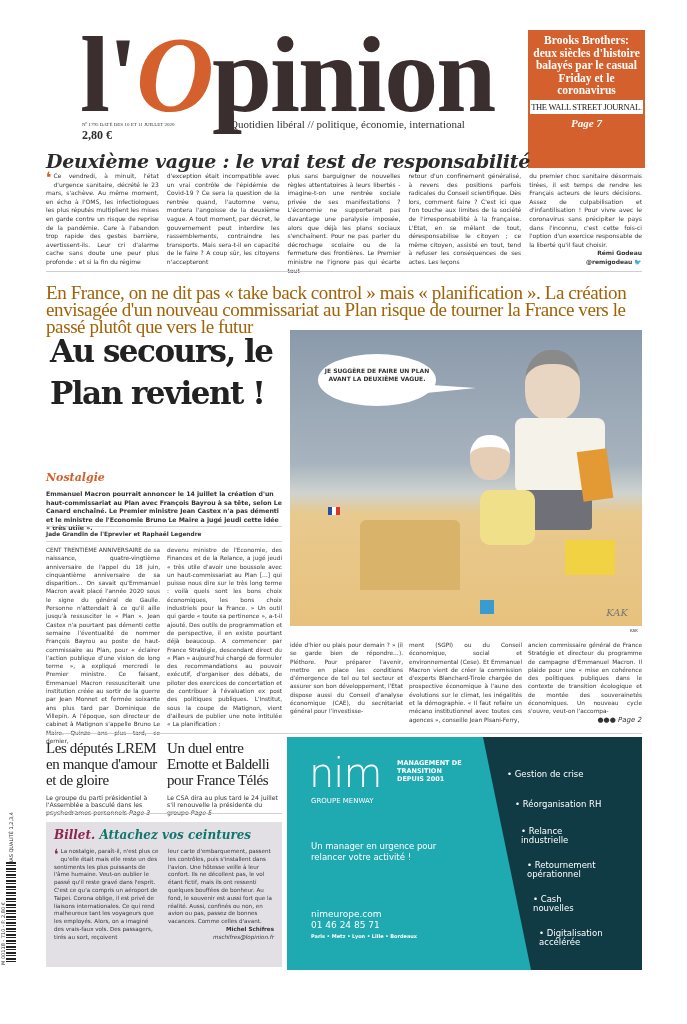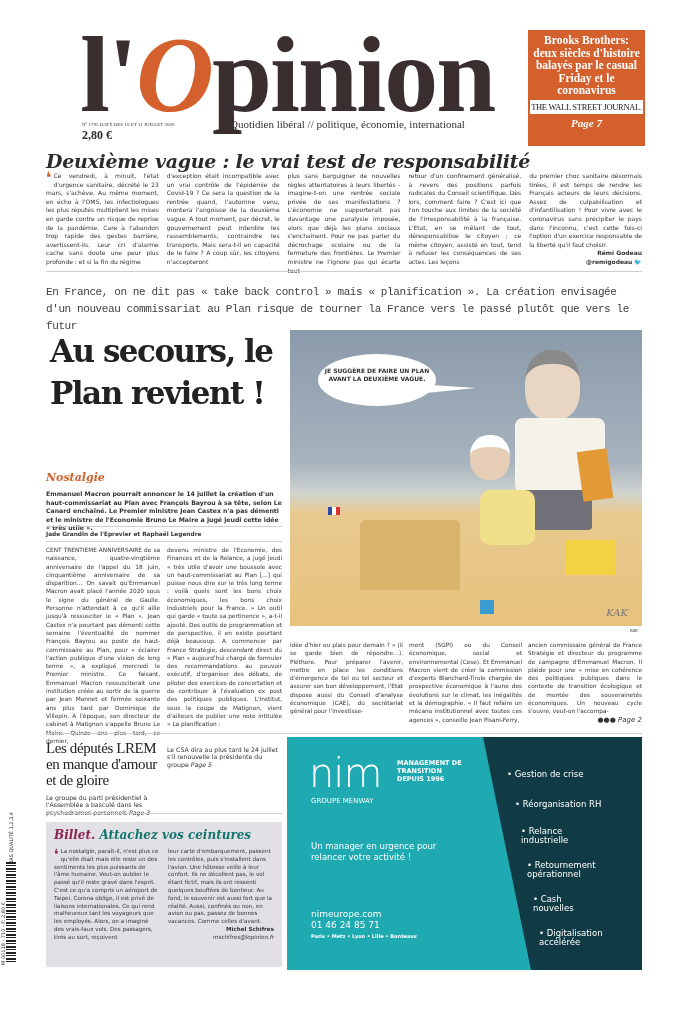--- a/index.html
+++ b/index.html
@@ -3,32 +3,32 @@
 <meta charset="utf-8">
 <style>
 *{box-sizing:border-box;margin:0;padding:0}
 body{width:687px;height:1024px;background:#fff;position:relative;overflow:hidden;font-family:"DejaVu Serif",serif;color:#2b2b2b}
 .abs{position:absolute}
 .masthead-logo{left:80px;top:22px;height:105px;font-family:"Liberation Serif",serif;font-weight:bold;font-size:108px;line-height:105px;color:#3a2e2f;letter-spacing:-2px}
 .masthead-logo .o{color:#d3602d;font-style:italic}
 .issue{left:82px;top:122px;font-size:5px;line-height:6px;font-family:"Liberation Serif",serif;color:#333}
 .price{left:82px;top:128px;font-size:12px;font-weight:bold;font-family:"Liberation Serif",serif}
 .tagline{left:230px;top:118px;font-size:11px;font-family:"Liberation Serif",serif;color:#333}
-.promo{left:528px;top:30px;width:117px;height:116px;background:#d3602d;color:#fff;text-align:center;font-family:"Liberation Serif",serif}
+.promo{left:528px;top:30px;width:117px;height:138px;background:#d3602d;color:#fff;text-align:center;font-family:"Liberation Serif",serif}
 .promo-title{font-weight:bold;font-size:11.5px;line-height:12.5px;padding:4px 3px 0}
 .promo-wsj{background:#fff;color:#222;border:1.5px solid #d3602d;margin:2px 1px 0;font-size:8.5px;font-family:"Liberation Serif",serif;padding:2px 0;letter-spacing:-.3px}
 .promo-page{font-style:italic;font-weight:bold;font-size:11px;padding-top:2px}
 .ed-title{left:46px;top:150px;font-size:19px;font-style:italic;font-weight:bold;color:#2b2b2b;font-family:"DejaVu Serif",serif;letter-spacing:-.3px}
 .ed-cols{left:46px;top:172px;width:596px;display:flex;gap:8px;font-size:6px;line-height:8.6px;font-family:"DejaVu Sans",sans-serif;color:#333;text-align:justify}
 .ed-cols .col{flex:1}
 .drop{color:#d3602d;font-size:16px;font-weight:bold;float:left;line-height:12px;margin-right:2px}
 .sig{text-align:right;font-weight:bold}
 .tw{color:#1da1f2}
 .hr{height:1px;background:#cfcfcf}
-.dek{left:46px;top:284px;width:600px;font-size:11px;line-height:17px;font-family:Liberation Mono, monospace;color:#404040;letter-spacing:-.4px}
+.dek{left:46px;top:284px;width:600px;font-size:19px;line-height:17px;font-family:Liberation Serif, serif;color:#a16207;letter-spacing:-.4px}
 .headline{left:50px;top:330px;width:240px;font-size:31px;line-height:42px;font-weight:bold;font-family:"DejaVu Serif",serif;color:#222;letter-spacing:-1.5px}
 .kicker{left:46px;top:471px;font-size:11px;font-style:italic;font-weight:bold;color:#d3602d;font-family:"DejaVu Serif",serif}
 .chapo{left:46px;top:490px;width:236px;font-size:6.2px;line-height:8.6px;font-weight:bold;font-family:"DejaVu Sans",sans-serif;color:#333}
 .byline{left:46px;top:531px;font-size:5.8px;font-weight:bold;font-family:"DejaVu Sans",sans-serif;color:#333}
 .body-cols{font-size:5.8px;line-height:8.3px;font-family:"DejaVu Sans",sans-serif;color:#333;text-align:justify}
 .cartoon{left:290px;top:330px;width:352px;height:296px;background:linear-gradient(180deg,#8b9aab 0%,#a7b3be 45%,#cfd3cf 55%,#e8c98e 62%,#e7c27d 100%);overflow:hidden}
 .bubble{position:absolute;left:28px;top:24px;width:118px;height:52px;background:#fff;border-radius:50%;font-size:6px;font-family:"DejaVu Sans",sans-serif;font-weight:bold;text-align:center;padding-top:13px;line-height:7.5px;color:#333}
 .bubble:after{content:"";position:absolute;right:-40px;top:30px;border-left:60px solid #fff;border-top:4px solid transparent;border-bottom:6px solid transparent}
 .credit{left:630px;top:628px;font-size:4px;font-family:"DejaVu Sans",sans-serif}
 .brief-h{font-size:15px;line-height:16px;font-family:"Liberation Serif",serif;color:#222;letter-spacing:-.4px}
@@ -101,39 +101,40 @@
 </div>
 <div class="abs credit">KAK</div>
 
 <div class="abs hr" style="left:46px;top:733px;width:596px"></div>
 
 <div class="abs" style="left:46px;top:740px;width:114px">
   <div class="brief-h">Les députés LREM en manque d'amour et de gloire</div>
   <div class="brief-p"><span>Le groupe du parti présidentiel à l'Assemblée a basculé dans les psychodrames personnels</span> <i>Page 3</i></div>
 </div>
 <div class="abs" style="left:167px;top:740px;width:115px">
+  <div class="brief-h">Un duel entre Ernotte et Baldelli pour France Télés</div>
   <div class="brief-p"><span>Le CSA dira au plus tard le 24 juillet s'il renouvelle la présidente du groupe</span> <i>Page 5</i></div>
 </div>
 <div class="abs hr" style="left:46px;top:813px;width:236px"></div>
 
 <div class="abs billet">
   <div class="billet-title"><span>Billet.</span> <span style="color:#0f766e">Attachez vos ceintures</span></div>
   <div class="billet-cols">
     <div class="col"><span style="color:#8a2450;font-size:14px;float:left;line-height:12px;margin-right:2px">❛</span><span>La nostalgie, paraît-il, n'est plus ce qu'elle était mais elle reste un des sentiments les plus puissants de l'âme humaine. Veut-on oublier le passé qu'il reste gravé dans l'esprit. C'est ce qu'a compris un aéroport de Taipei. Corona oblige, il est privé de liaisons internationales. Ce qui rend malheureux tant les voyageurs que les employés. Alors, on a imaginé des vrais-faux vols. Des passagers, tirés au sort, reçoivent</span></div>
     <div class="col"><span>leur carte d'embarquement, passent les contrôles, puis s'installent dans l'avion. Une hôtesse veille à leur confort. Ils ne décollent pas, le vol étant fictif, mais ils ont ressenti quelques bouffées de bonheur. Au fond, le souvenir est aussi fort que la réalité. Aussi, confinés ou non, en avion ou pas, passez de bonnes vacances. Comme celles d'avant.</span>
       <div style="text-align:right;font-weight:bold">Michel Schifres</div>
       <div style="text-align:right;font-style:italic">mschifres@lopinion.fr</div>
     </div>
   </div>
 </div>
 
 <div class="abs ad">
   <div class="ad-dark"></div>
   <div style="position:absolute;left:22px;top:16px;font-size:40px;font-weight:300;line-height:40px;letter-spacing:-1px">nim</div>
-  <div style="position:absolute;left:110px;top:22px;width:72px;font-size:6.5px;font-weight:bold;line-height:8px">MANAGEMENT DE TRANSITION DEPUIS 1996</div>
+  <div style="position:absolute;left:110px;top:22px;width:72px;font-size:6.5px;font-weight:bold;line-height:8px">MANAGEMENT DE TRANSITION DEPUIS 2001</div>
   <div style="position:absolute;left:24px;top:60px;font-size:7px">GROUPE MENWAY</div>
   <div style="position:absolute;left:24px;top:104px;width:160px;font-size:8.5px;line-height:11px">Un manager en urgence pour relancer votre activité !</div>
   <div style="position:absolute;left:24px;top:172px;font-size:9px">nimeurope.com</div>
   <div style="position:absolute;left:24px;top:183px;font-size:9px">01 46 24 85 71</div>
   <div style="position:absolute;left:24px;top:196px;font-size:5px;font-weight:bold">Paris • Metz • Lyon • Lille • Bordeaux</div>
   <div style="position:absolute;left:220px;top:32px;font-size:8.5px">• <span>Gestion de crise</span></div>
   <div style="position:absolute;left:228px;top:62px;font-size:8.5px">• <span>Réorganisation RH</span></div>
   <div style="position:absolute;left:234px;top:90px;width:50px;font-size:8.5px;line-height:9px">• <span>Relance industrielle</span></div>
   <div style="position:absolute;left:240px;top:124px;width:80px;font-size:8.5px;line-height:9px">• <span>Retournement opérationnel</span></div>
   <div style="position:absolute;left:246px;top:158px;width:70px;font-size:8.5px;line-height:9px">• <span>Cash nouvelles</span></div>

